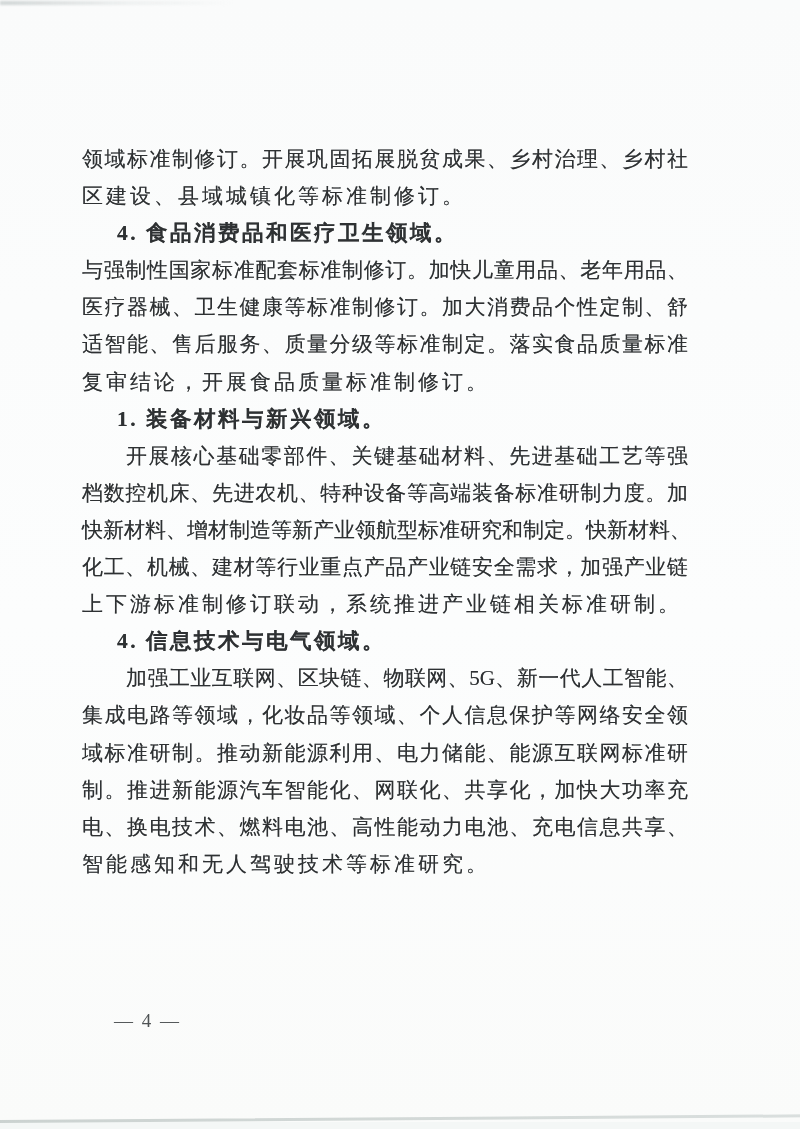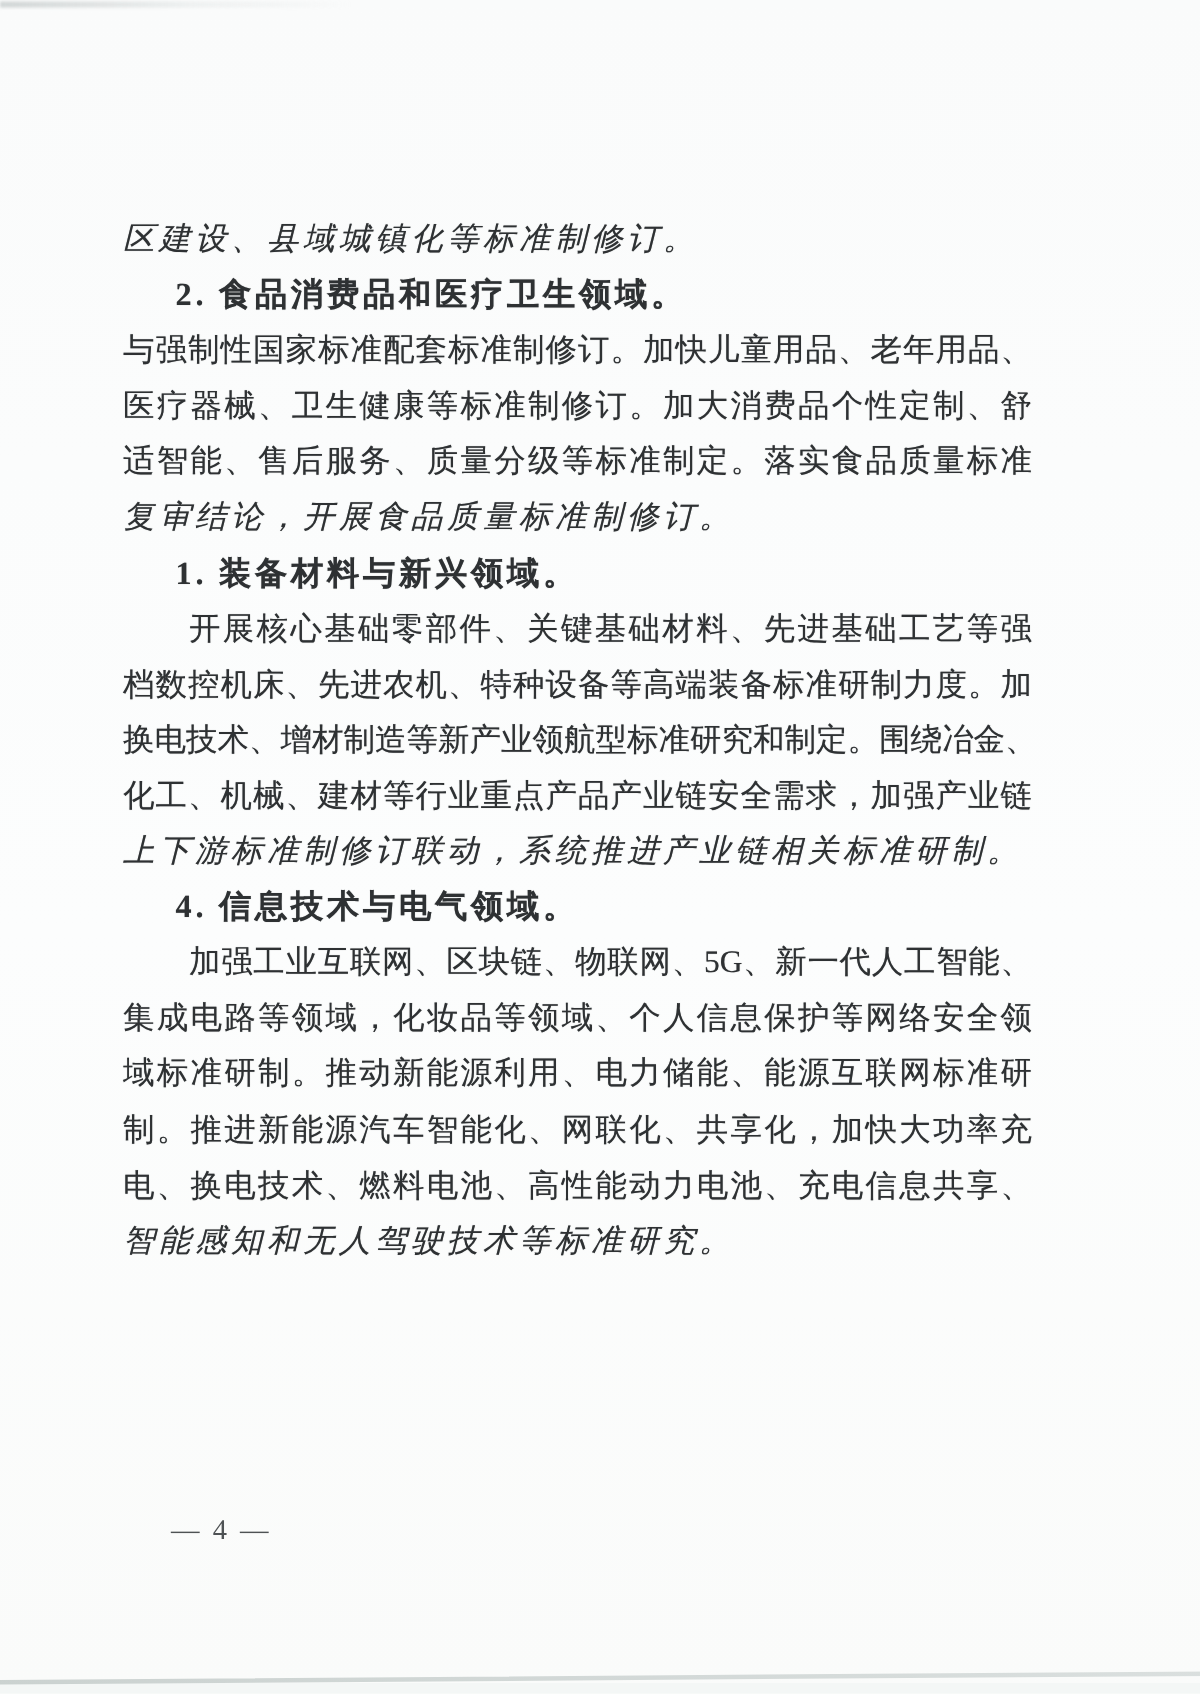--- a/index.html
+++ b/index.html
@@ -63,21 +63,20 @@
     text-align: justify;
     text-align-last: justify;
   }
   .line.body_first {
     padding-left: 44px;
   }
   .line.body_last {
     text-align: left;
     text-align-last: left;
     letter-spacing: 3px;
-    font-style: italic;
   }
   .line.heading {
     text-align: left;
     text-align-last: left;
     padding-left: 35px;
     font-weight: 700;
     font-size: 21.5px;
     letter-spacing: 2.5px;
   }
   .page-number {
@@ -90,30 +89,31 @@
     font-family: "Liberation Serif", "DejaVu Serif", serif;
   }
 </style>
 </head>
 <body>
 
 <div class="page">
   <div class="scan-smudge-top"></div>
 
   <div class="content">
+      <div class="line body">领域标准制修订。开展巩固拓展脱贫成果、乡村治理、乡村社</div>
       <div class="line body_last">区建设、县域城镇化等标准制修订。</div>
-      <div class="line heading">2. 食品消费品和医疗卫生领域。</div>
+      <div class="line heading">4. 食品消费品和医疗卫生领域。</div>
       <div class="line body">与强制性国家标准配套标准制修订。加快儿童用品、老年用品、</div>
       <div class="line body">医疗器械、卫生健康等标准制修订。加大消费品个性定制、舒</div>
       <div class="line body">适智能、售后服务、质量分级等标准制定。落实食品质量标准</div>
       <div class="line body_last">复审结论，开展食品质量标准制修订。</div>
       <div class="line heading">1. 装备材料与新兴领域。</div>
       <div class="line body_first">开展核心基础零部件、关键基础材料、先进基础工艺等强</div>
       <div class="line body">档数控机床、先进农机、特种设备等高端装备标准研制力度。加</div>
-      <div class="line body">换电技术、增材制造等新产业领航型标准研究和制定。围绕冶金、</div>
+      <div class="line body">快新材料、增材制造等新产业领航型标准研究和制定。快新材料、</div>
       <div class="line body">化工、机械、建材等行业重点产品产业链安全需求，加强产业链</div>
       <div class="line body_last">上下游标准制修订联动，系统推进产业链相关标准研制。</div>
       <div class="line heading">4. 信息技术与电气领域。</div>
       <div class="line body_first">加强工业互联网、区块链、物联网、5G、新一代人工智能、</div>
       <div class="line body">集成电路等领域，化妆品等领域、个人信息保护等网络安全领</div>
       <div class="line body">域标准研制。推动新能源利用、电力储能、能源互联网标准研</div>
       <div class="line body">制。推进新能源汽车智能化、网联化、共享化，加快大功率充</div>
       <div class="line body">电、换电技术、燃料电池、高性能动力电池、充电信息共享、</div>
       <div class="line body_last">智能感知和无人驾驶技术等标准研究。</div>
     </div>

